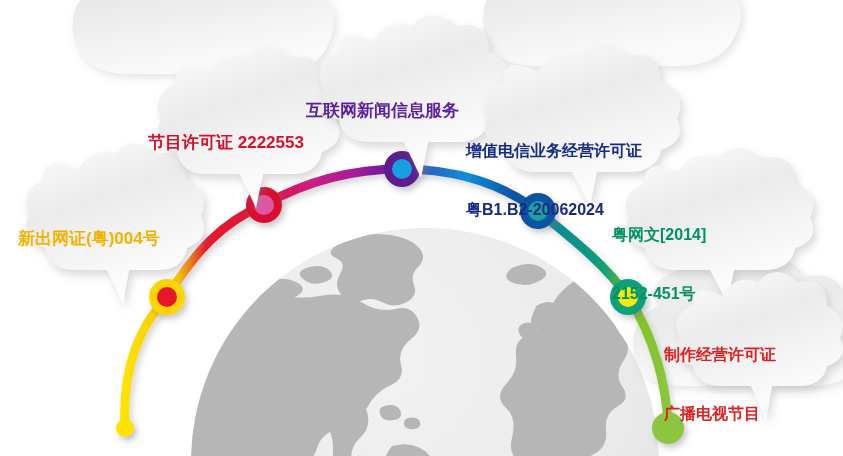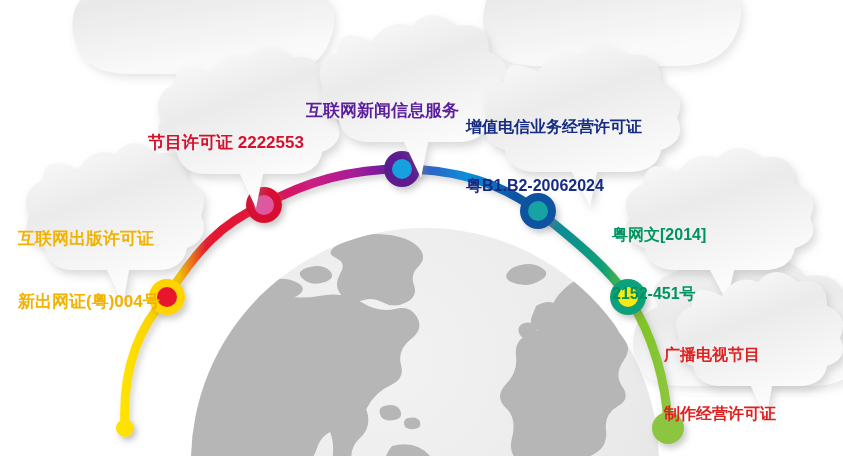--- a/index.html
+++ b/index.html
@@ -221,21 +221,20 @@
         </filter>
       </defs>
       <g filter="url(#bsh1)">
         <path fill="url(#bg1)" d="M60 26
           q14 -24 37 -16 q18 -22 42 0 q30 -6 30 26 q24 10 14 36
           q10 22 -14 32 q-4 22 -30 22 l-28 0 l-6 34 l-16 -34 l-32 0
           q-26 0 -30 -22 q-26 -10 -16 -32 q-10 -26 14 -36 q0 -28 35 -10z"></path>
       </g>
     </svg>
     <div class="bubble-text" style="top:44px;color:#f2b200;font-size:17px;">
-      <span class="ln">互联网出版许可证</span>
       <span class="ln">新出网证(粤)004号</span>
     </div>
   </div>
 
   <div class="bubble" style="left:148px;top:48px;width:198px;height:160px;">
     <svg class="bubble-svg" width="198" height="160" viewBox="0 0 198 160">
       <defs>
         <linearGradient id="bg2" x1="0.15" y1="0" x2="0.55" y2="1">
           <stop offset="0%" stop-color="#fbfbfb"></stop>
           <stop offset="38%" stop-color="#ebebeb"></stop>
@@ -296,21 +295,21 @@
           <feDropShadow dx="3" dy="5" stdDeviation="4" flood-color="#8e8e8e" flood-opacity="0.34"></feDropShadow>
         </filter>
       </defs>
       <g filter="url(#bsh4)">
         <path fill="url(#bg4)" d="M72 26
           q15 -24 42 -16 q19 -22 47 0 q34 -6 34 26 q27 10 16 36
           q11 22 -16 32 q-4 22 -34 22 l-30 0 l-7 34 l-18 -34 l-34 0
           q-29 0 -33 -22 q-28 -10 -17 -32 q-11 -26 16 -36 q0 -28 34 -10z"></path>
       </g>
     </svg>
-    <div class="bubble-text" style="top:32px;color:#152b84;font-size:16px;">
+    <div class="bubble-text" style="top:56px;color:#152b84;font-size:16px;">
       <span class="ln">增值电信业务经营许可证</span>
       <span class="ln">粤B1.B2-20062024</span>
     </div>
   </div>
 
   <div class="bubble" style="left:612px;top:150px;width:206px;height:160px;">
     <svg class="bubble-svg" width="206" height="160" viewBox="0 0 206 160">
       <defs>
         <linearGradient id="bg5" x1="0.15" y1="0" x2="0.55" y2="1">
           <stop offset="0%" stop-color="#fbfbfb"></stop>
@@ -349,19 +348,19 @@
         </filter>
       </defs>
       <g filter="url(#bsh6)">
         <path fill="url(#bg6)" d="M58 20
           q13 -22 36 -14 q17 -20 40 0 q29 -6 29 24 q23 10 13 32
           q10 20 -13 28 q-4 20 -29 20 l-26 0 l-6 34 l-15 -34 l-29 0
           q-25 0 -29 -20 q-24 -8 -14 -28 q-10 -22 13 -32 q0 -26 30 -10z"></path>
       </g>
     </svg>
     <div class="bubble-text" style="top:30px;color:#e02020;font-size:16px;">
+      <span class="ln">制作经营许可证</span>
       <span class="ln">广播电视节目</span>
-      <span class="ln">制作经营许可证</span>
       
     </div>
   </div>
 
 </div>
 
 </body></html>

